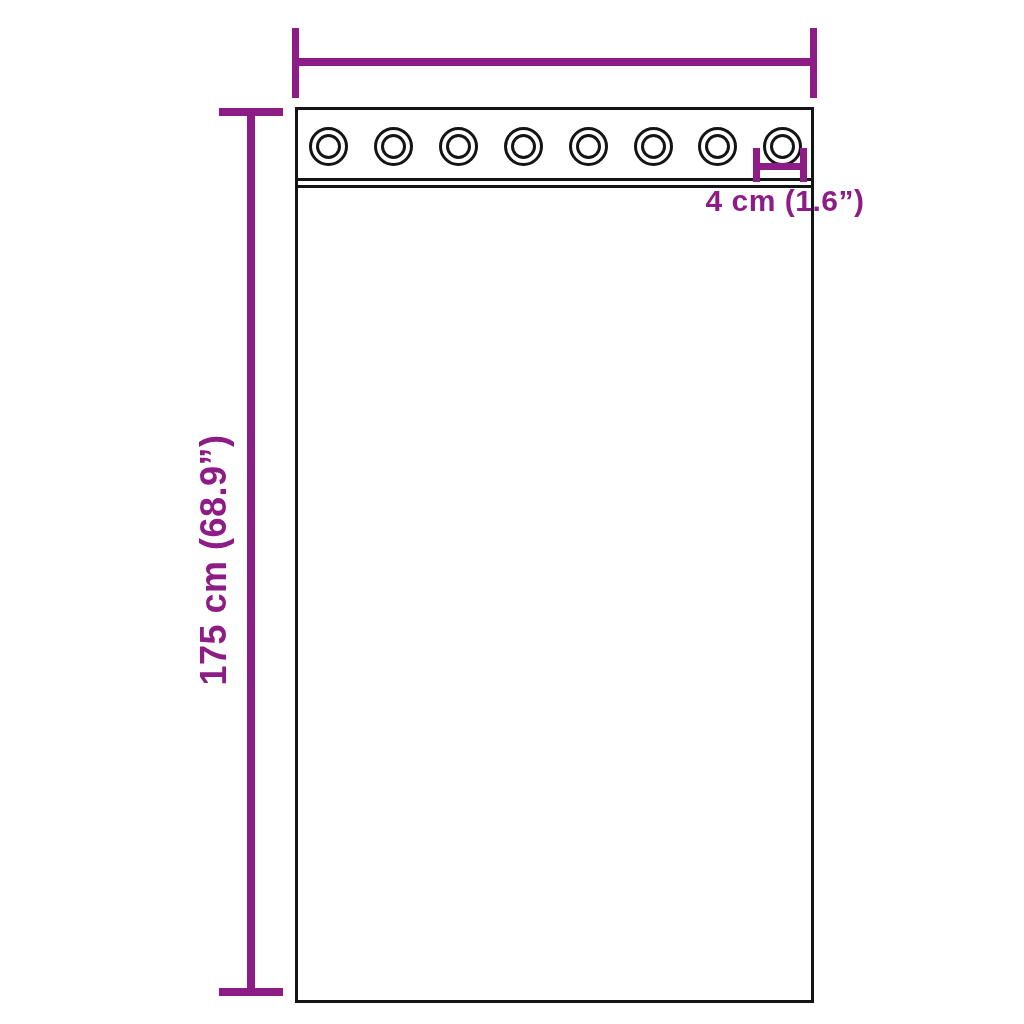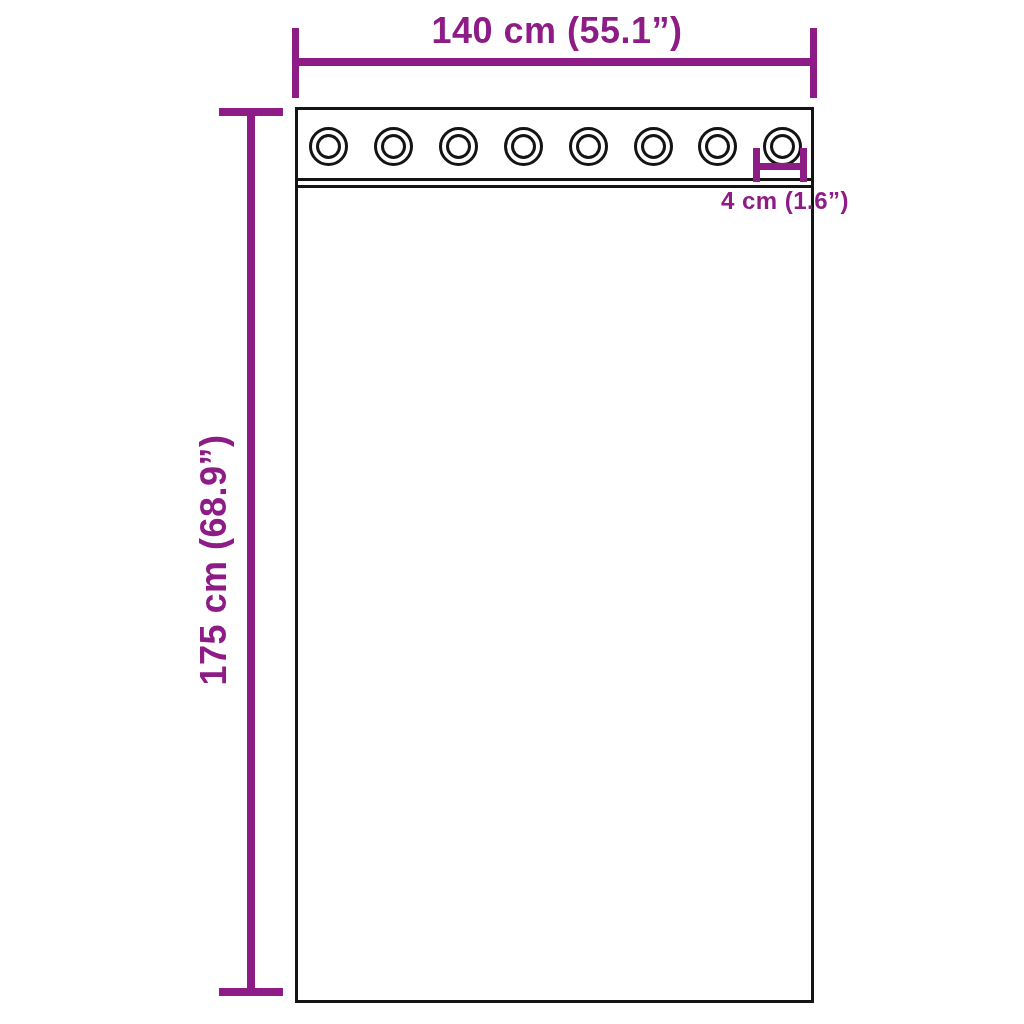--- a/index.html
+++ b/index.html
@@ -96,21 +96,21 @@
   }
   .height-label {
     left: 214px;
     top: 560px;
     font-size: 36px;
     transform: translate(-50%, -50%) rotate(-90deg);
   }
   .grommet-label {
     left: 785px;
     top: 201px;
-    font-size: 24px;
+    font-size: 30px;
     transform: translate(-50%, -50%);
   }
 </style>
 </head>
 <body>
 
 <div class="diagram">
 
   <div class="abs curtain"></div>
   <div class="abs band-line band-line-outer"></div>
@@ -139,21 +139,20 @@
         <div class="grommet-inner"></div>
       </div>
       <div class="grommet" style="left: 763.3px;">
         <div class="grommet-inner"></div>
       </div>
     </div>
 
   <div class="abs dim width-line"></div>
   <div class="abs dim width-cap-l"></div>
   <div class="abs dim width-cap-r"></div>
-  <div class="dim-label width-label">140 cm (55.1”)</div>
 
   <div class="abs dim height-line"></div>
   <div class="abs dim height-cap-t"></div>
   <div class="abs dim height-cap-b"></div>
   <div class="dim-label height-label">175 cm (68.9”)</div>
 
   <div class="abs dim bracket-tick-l"></div>
   <div class="abs dim bracket-tick-r"></div>
   <div class="abs dim bracket-bar"></div>
   <div class="dim-label grommet-label">4 cm (1.6”)</div>

